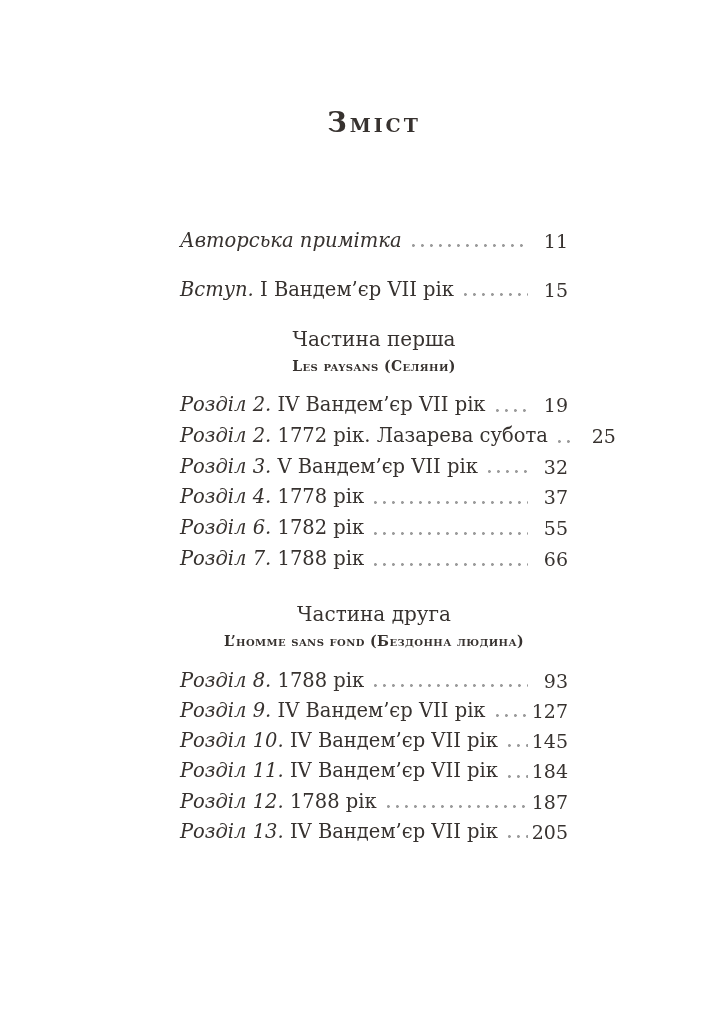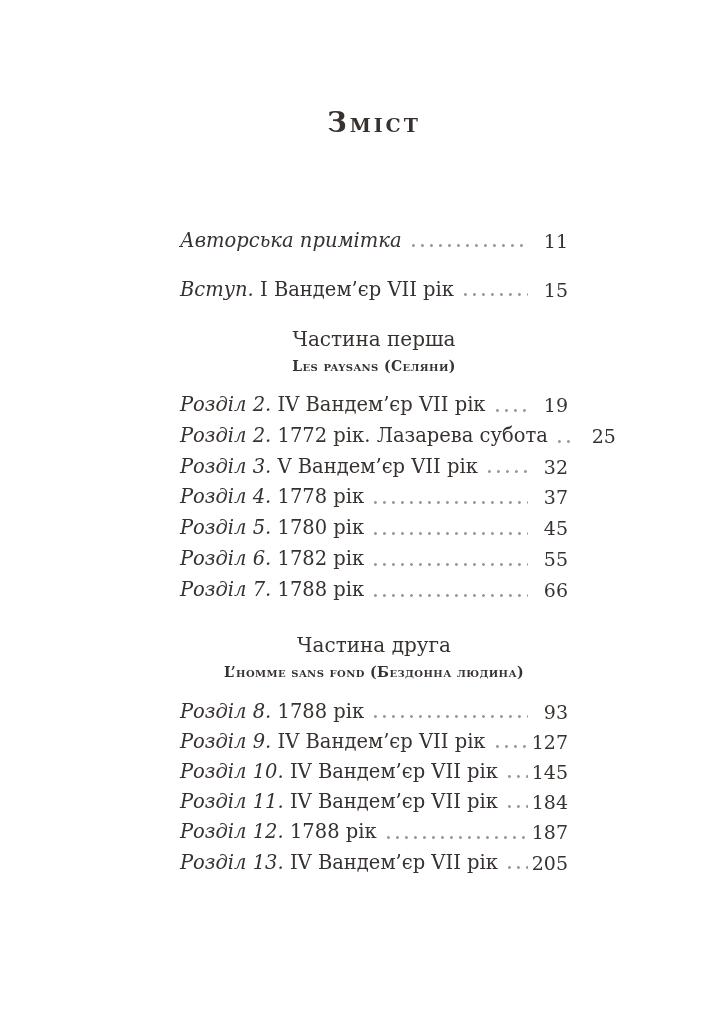--- a/index.html
+++ b/index.html
@@ -121,25 +121,20 @@
         <span class="label"><i>Розділ 3.</i><span> V Вандем’єр VII рік</span></span>
         <span class="leader"></span>
         <span class="pagenum">32</span>
       </div>
       <div class="toc-row">
         <span class="label"><i>Розділ 4.</i><span> 1778 рік</span></span>
         <span class="leader"></span>
         <span class="pagenum">37</span>
       </div>
       <div class="toc-row">
-        <span class="label"><i>Розділ 5.</i><span> 1780 рік</span></span>
-        <span class="leader"></span>
-        <span class="pagenum">45</span>
-      </div>
-      <div class="toc-row">
         <span class="label"><i>Розділ 6.</i><span> 1782 рік</span></span>
         <span class="leader"></span>
         <span class="pagenum">55</span>
       </div>
       <div class="toc-row">
         <span class="label"><i>Розділ 7.</i><span> 1788 рік</span></span>
         <span class="leader"></span>
         <span class="pagenum">66</span>
       </div>
     </div>

